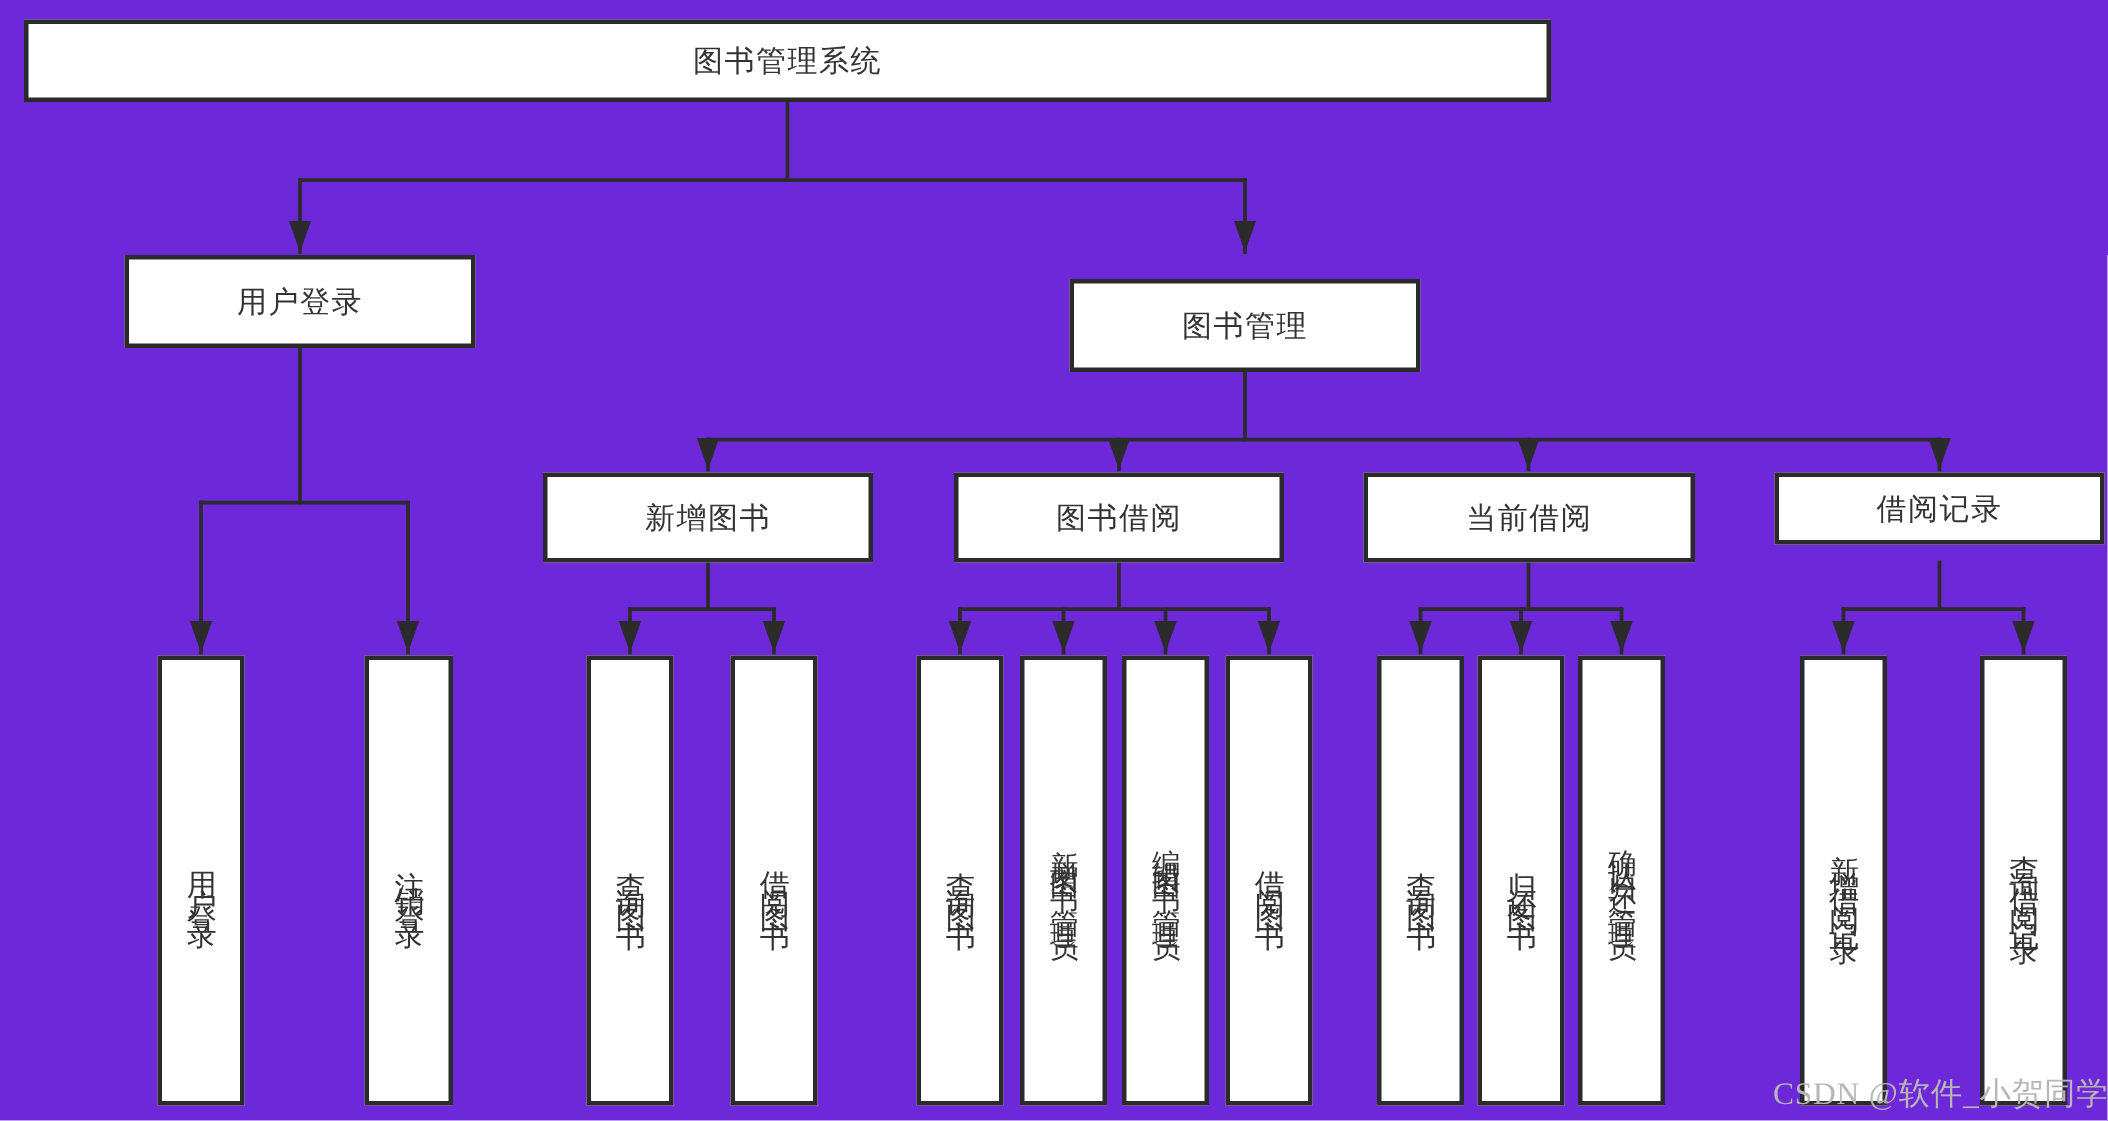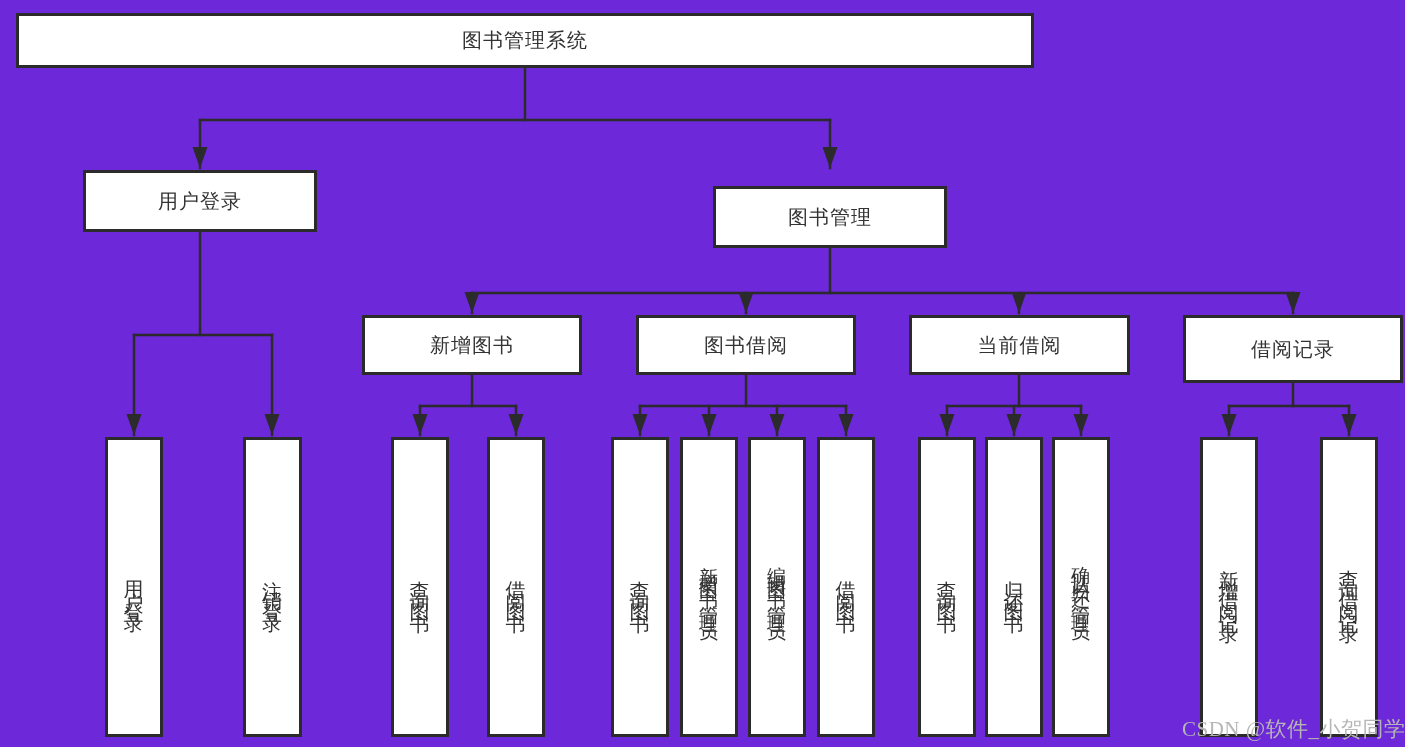--- a/index.html
+++ b/index.html
@@ -110,21 +110,21 @@
   </svg>
 
   <div class="box hbox" style="left:16px; top:13px; width:1018px; height:55px;">图书管理系统</div>
 
   <div class="box hbox" style="left:83px; top:170px; width:234px; height:62px;">用户登录</div>
   <div class="box hbox" style="left:713px; top:170px; width:234px; height:62px;margin-top:16px;">图书管理</div>
 
   <div class="box hbox" style="left:362px; top:315px; width:220px; height:60px;">新增图书</div>
   <div class="box hbox" style="left:909px; top:315px; width:221px; height:60px;">当前借阅</div>
   <div class="box hbox" style="left:636px; top:315px; width:220px; height:60px;">图书借阅</div>
-  <div class="box hbox" style="left:1183px; top:315px; width:220px; height:68px;">借阅记录</div>
+  <div class="box hbox" style="left:1183px; top:315px; width:220px; height:48px;">借阅记录</div>
 
   <div class="box vbox" style="left:105px; top:437px; width:58px; height:300px;">用户登录</div>
   <div class="box vbox" style="left:243px; top:437px; width:59px; height:300px;">注销登录</div>
 
   <div class="box vbox" style="left:391px; top:437px; width:58px; height:300px;">查询图书</div>
   <div class="box vbox" style="left:487px; top:437px; width:58px; height:300px;">借阅图书</div>
 
   <div class="box vbox" style="left:611px; top:437px; width:58px; height:300px;">查询图书</div>
   <div class="box vbox sp-sm" style="left:680px; top:437px; width:58px; height:300px;">新增图书（管理员）</div>
   <div class="box vbox sp-sm" style="left:748px; top:437px; width:58px; height:300px;">编辑图书（管理员）</div>

